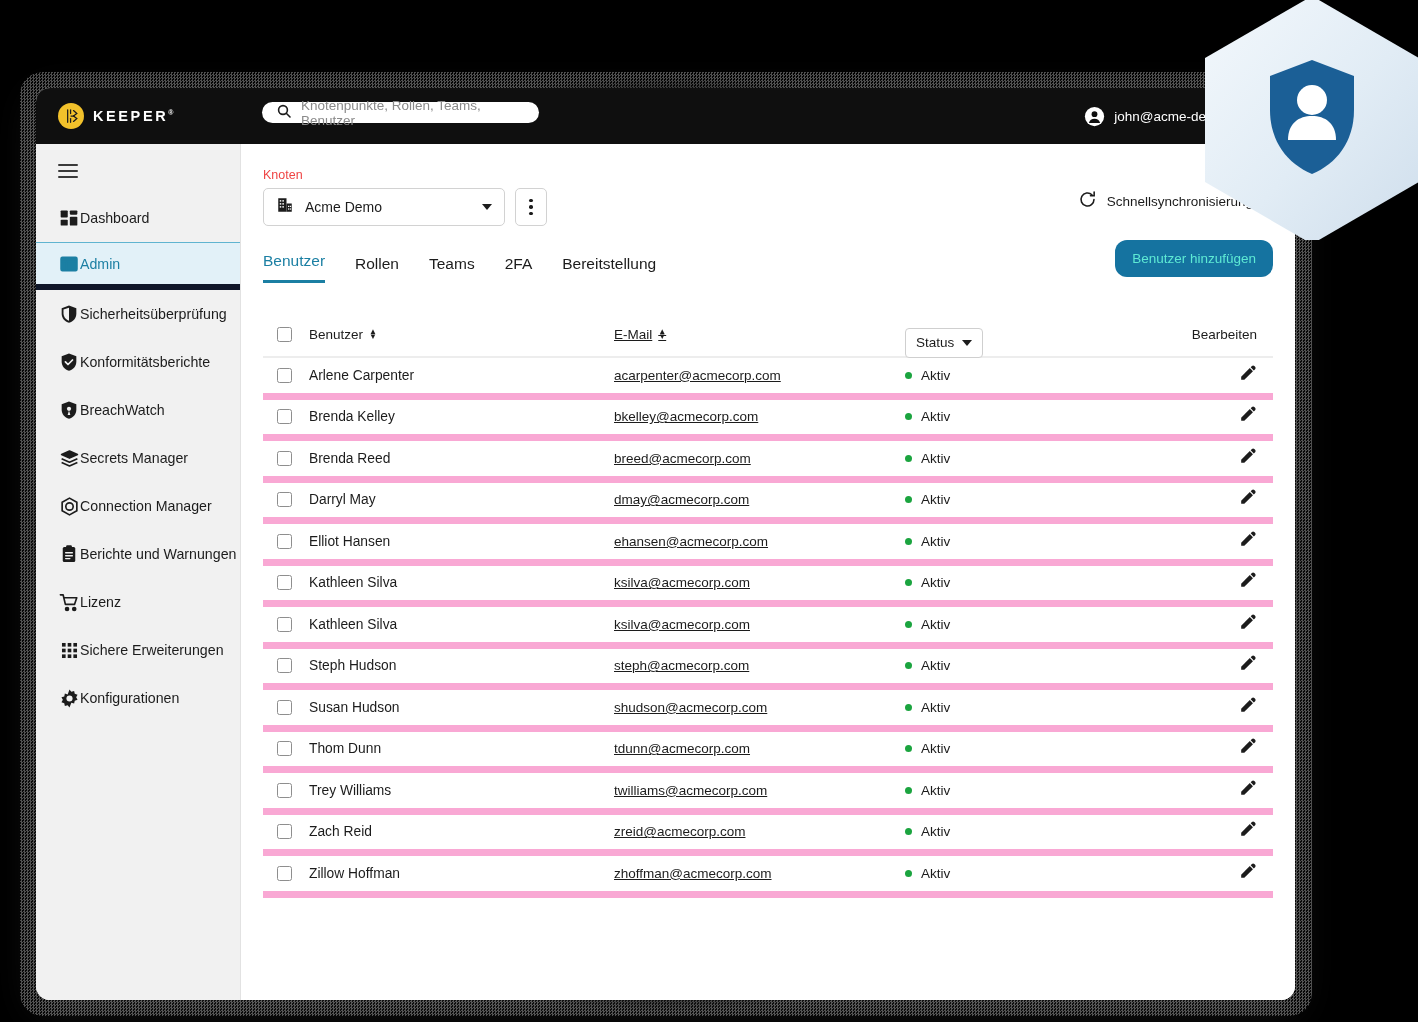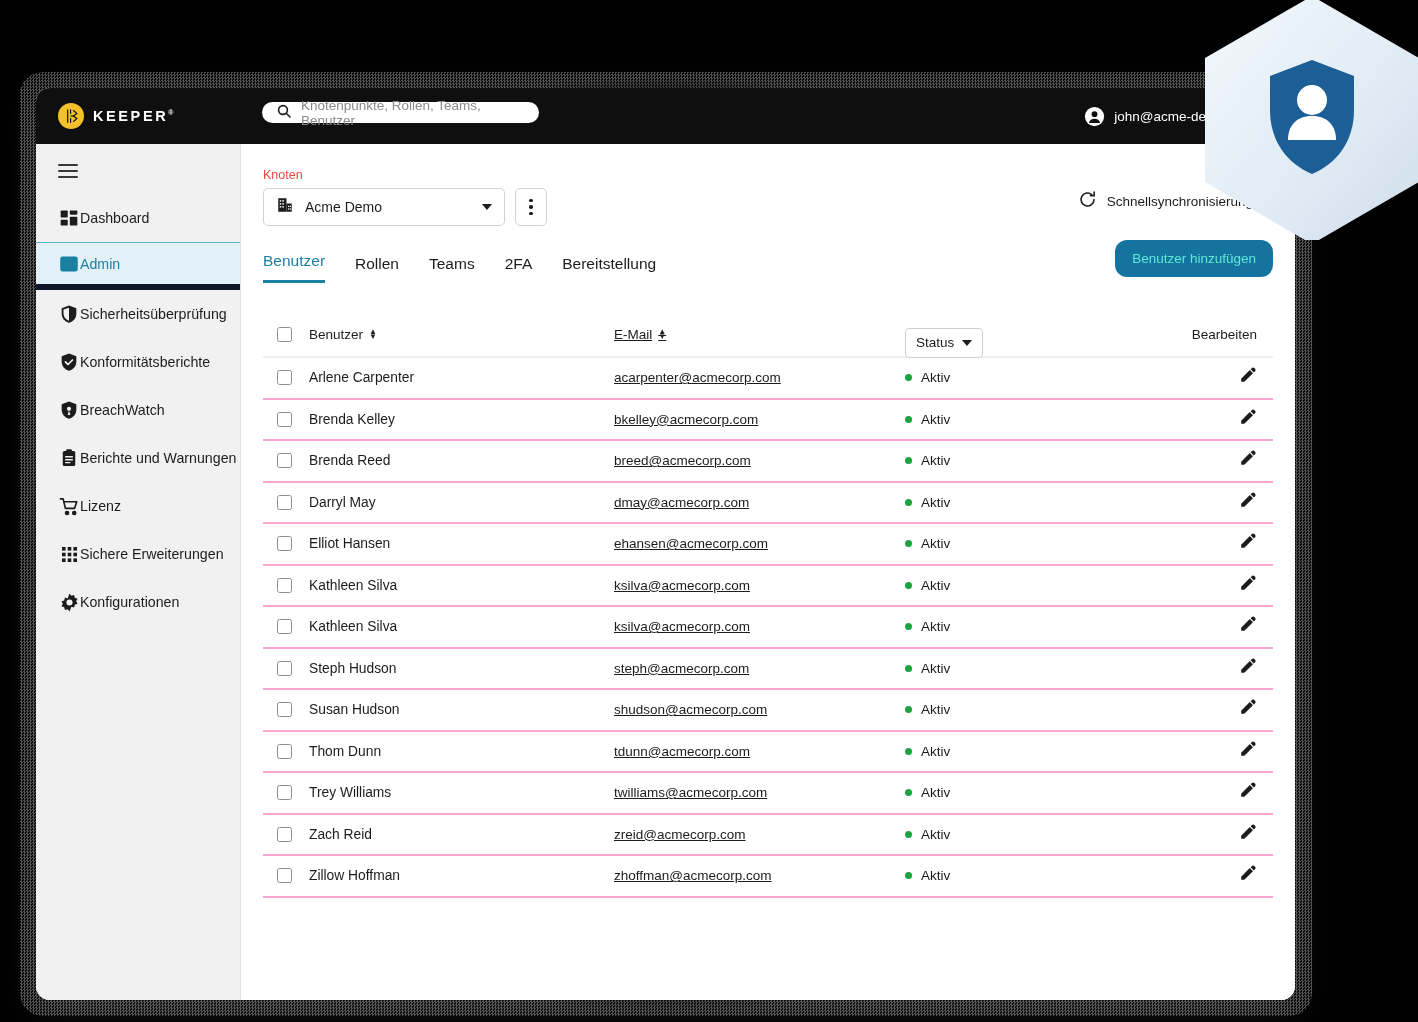--- a/index.html
+++ b/index.html
@@ -109,21 +109,21 @@
 
   #add-user {
     position:absolute; right:22px; top:96px; height:37px; padding:0 17px;
     background:#1573a0; color:#5eead4; border:none; border-radius:12px;
     font-size:13.5px; font-family:inherit; cursor:pointer;
   }
 
   
   #table { position:absolute; left:22px; top:168px; width:1010px; }
   .thead { display:flex; align-items:center; height:46px; border-bottom:2px solid #ededed; }
-  .tr { display:flex; align-items:center; height:41.5px; border-bottom:2px solid #f9a8d4; }
+  .tr { display:flex; align-items:center; height:41.5px; border-bottom:7px solid #f9a8d4; }
   .c-chk { width:46px; display:flex; align-items:center; padding-left:14px; }
   .c-name { width:305px; font-size:13.8px; color:#1c1c1c; }
   .c-mail { width:291px; font-size:13.5px; color:#1c1c1c;text-decoration:underline; }
   .c-status { width:270px; font-size:13.5px; color:#1c1c1c; display:flex; align-items:center; gap:9px; }
   .c-edit { flex:1; display:flex; justify-content:flex-end; padding-right:16px; }
   .chk { width:15px; height:15px; border:1.6px solid #8e8e8e; border-radius:2.5px; background:#fff; cursor:pointer; }
   .dot { width:7px; height:7px; border-radius:50%; flex:0 0 auto; }
   .sortico { display:inline-flex; flex-direction:column; line-height:5px; font-size:8px; color:#1c1c1c; margin-left:6px; vertical-align:middle; }
   .th-label { font-size:13.5px; color:#1c1c1c; display:flex; align-items:center; }
   #status-filter {
@@ -245,21 +245,40 @@
           <span class="ico">
             <svg width="20" height="20" viewBox="0 0 24 24" fill="#1c1c1c">
               <path d="M12 1.8 3.2 5.2v6.4c0 5.2 3.6 9.6 8.8 10.8 5.2-1.2 8.8-5.6 8.8-10.8V5.2z"></path>
               <circle cx="12" cy="10.6" r="2.5" fill="#f1f1f1"></circle>
               <path d="M12 12.6 10.4 18h3.2z" fill="#f1f1f1"></path>
             </svg>
           </span>
           <span>BreachWatch</span>
         </div>
 
-
+        <div class="nav-item">
+          <span class="ico">
+            <svg width="21" height="21" viewBox="0 0 24 24" fill="none" stroke="#1c1c1c" stroke-width="1.9" stroke-linejoin="round">
+              <path d="M3 7.5 12 3.5l9 4-9 4z" fill="#1c1c1c"></path>
+              <path d="M3 12.2 12 16.2l9-4"></path>
+              <path d="M3 16.6 12 20.6l9-4"></path>
+            </svg>
+          </span>
+          <span>Secrets Manager</span>
+        </div>
+
+        <div class="nav-item">
+          <span class="ico">
+            <svg width="21" height="21" viewBox="0 0 24 24" fill="none" stroke="#1c1c1c" stroke-width="1.9">
+              <path d="M12 2.4 20.4 7.2v9.6L12 21.6 3.6 16.8V7.2z"></path>
+              <circle cx="12" cy="12" r="4.2"></circle>
+            </svg>
+          </span>
+          <span>Connection Manager</span>
+        </div>
 
         <div class="nav-item">
           <span class="ico">
             <svg width="20" height="20" viewBox="0 0 24 24" fill="#1c1c1c">
               <rect x="4.5" y="3.6" width="15" height="18" rx="1.8"></rect>
               <rect x="8.6" y="1.6" width="6.8" height="4" rx="1.2"></rect>
               <g stroke="#f1f1f1" stroke-width="1.7" stroke-linecap="round">
                 <line x1="8" y1="10.5" x2="16" y2="10.5"></line>
                 <line x1="8" y1="14" x2="16" y2="14"></line>
                 <line x1="8" y1="17.5" x2="13" y2="17.5"></line>

